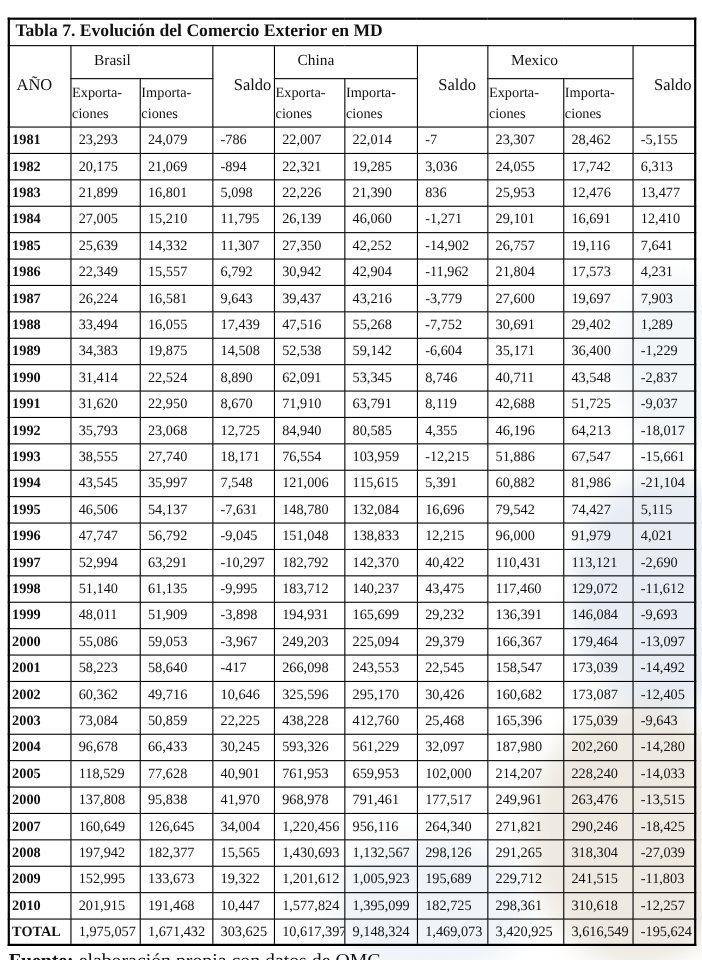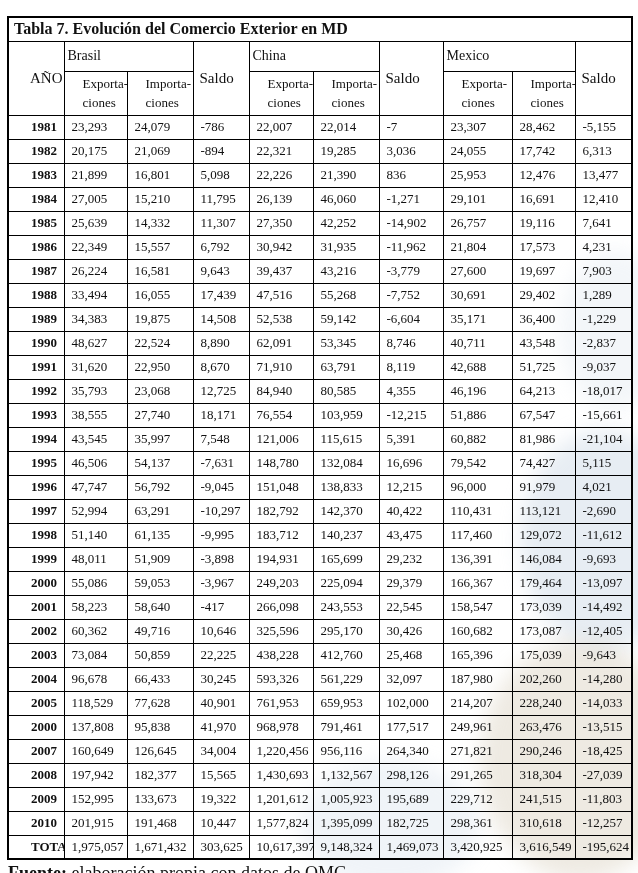--- a/index.html
+++ b/index.html
@@ -46,48 +46,48 @@
   table.trade { border: 2px solid #000000; }
 
   td.title-cell {
     font-weight: bold;
     font-size: 16px;
     height: 24px;
     padding: 2px 4px 2px 5px;
   }
   td.year-head {
     font-size: 15px;
-    padding-left: 21px;
+    padding-left: 6px;
   }
   td.country-head {
     font-size: 14px;
     height: 30px;
-    padding-left: 3px;
+    padding-left: 21px;
     vertical-align: middle;
   }
   td.saldo-head {
     font-size: 15px;
-    padding-left: 6px;
+    padding-left: 19px;
   }
   td.sub-head {
     height: 44px;
     font-size: 13px;
-    padding: 2px 2px 2px 18px;
+    padding: 2px 2px 2px 1px;
     vertical-align: middle;
   }
   td.sub-head span { display: block; line-height: 19px; }
 
   tbody td {
     height: 24px;
     font-size: 13px;
     padding-left: 7px;
   }
   tbody td.year {
     font-weight: bold;
-    padding-left: 22px;
+    padding-left: 2px;
     margin-left: 37px;
   }
   .fuente {
     margin: 3px 0 0 1px;
     font-size: 18px;
   }
   .fuente b { font-weight: bold; }
 </style>
 </head>
 <body>
@@ -211,21 +211,21 @@
           <td>26,757</td>
           <td>19,116</td>
           <td>7,641</td>
         </tr>
         <tr>
           <td class="year">1986</td>
           <td>22,349</td>
           <td>15,557</td>
           <td>6,792</td>
           <td>30,942</td>
-          <td>31,935</td>
+          <td>42,904</td>
           <td>-11,962</td>
           <td>21,804</td>
           <td>17,573</td>
           <td>4,231</td>
         </tr>
         <tr>
           <td class="year">1987</td>
           <td>26,224</td>
           <td>16,581</td>
           <td>9,643</td>
@@ -255,21 +255,21 @@
           <td>14,508</td>
           <td>52,538</td>
           <td>59,142</td>
           <td>-6,604</td>
           <td>35,171</td>
           <td>36,400</td>
           <td>-1,229</td>
         </tr>
         <tr>
           <td class="year">1990</td>
-          <td>48,627</td>
+          <td>31,414</td>
           <td>22,524</td>
           <td>8,890</td>
           <td>62,091</td>
           <td>53,345</td>
           <td>8,746</td>
           <td>40,711</td>
           <td>43,548</td>
           <td>-2,837</td>
         </tr>
         <tr>

